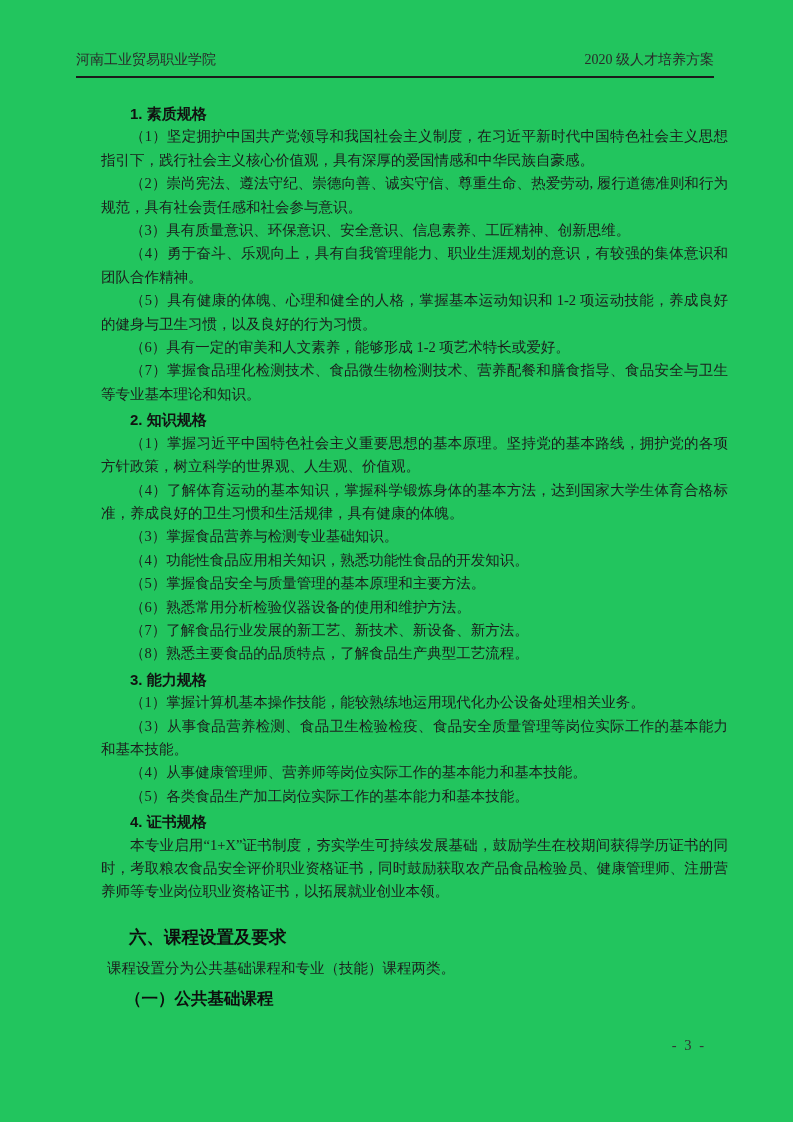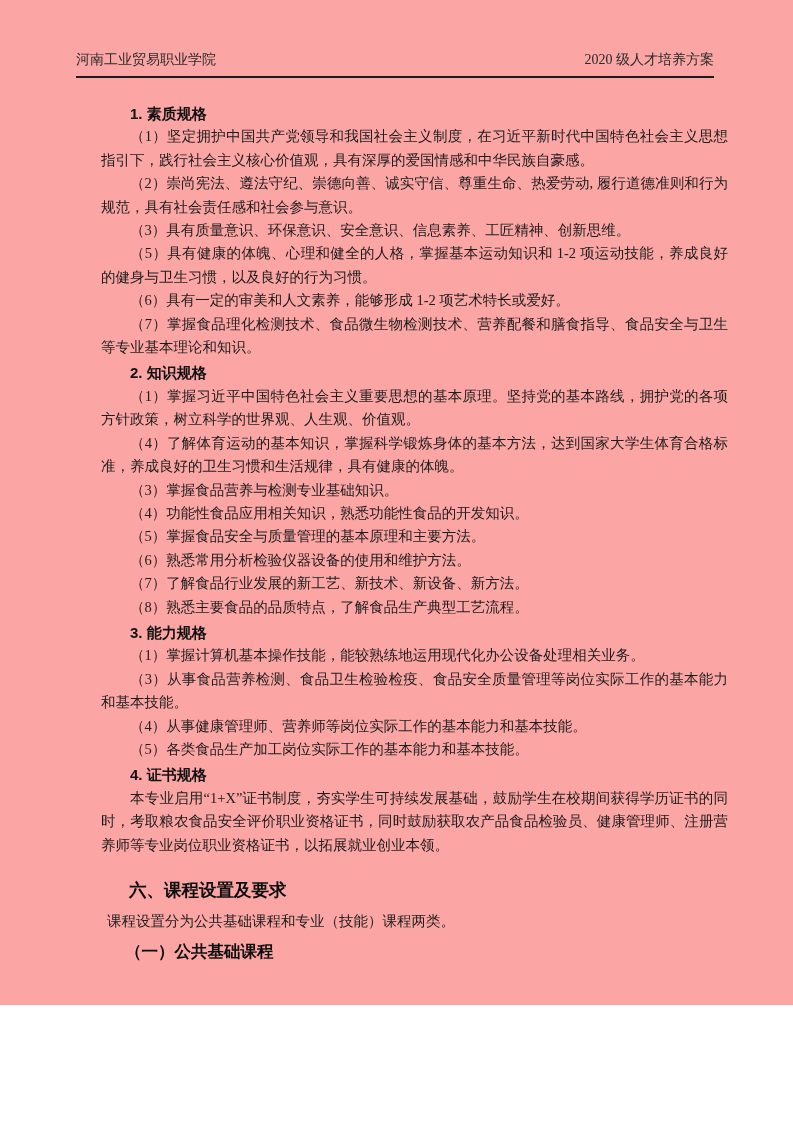--- a/index.html
+++ b/index.html
@@ -3,22 +3,22 @@
 <meta charset="utf-8">
 <style>
   html, body {
     margin: 0;
     padding: 0;
     background: #ffffff;
   }
   .page {
     position: relative;
     width: 793px;
-    height: 1005px;
-    background: #fca5a5;
+    height: 1122px;
+    background: #22c55e;
     overflow: hidden;
     color: #1c1c1c;
   }
   
   .header {
     position: absolute;
     top: 50px;
     left: 76px;
     right: 79px;
     display: flex;
@@ -102,20 +102,21 @@
     <span>2020 级人才培养方案</span>
   </div>
 
   <div class="doc-body">
 
     <section>
       <h3 class="sec-title">1. 素质规格</h3>
       <p class="item">（1）坚定拥护中国共产党领导和我国社会主义制度，在习近平新时代中国特色社会主义思想指引下，践行社会主义核心价值观，具有深厚的爱国情感和中华民族自豪感。</p>
       <p class="item">（2）崇尚宪法、遵法守纪、崇德向善、诚实守信、尊重生命、热爱劳动, 履行道德准则和行为规范，具有社会责任感和社会参与意识。</p>
       <p class="item">（3）具有质量意识、环保意识、安全意识、信息素养、工匠精神、创新思维。</p>
+      <p class="item">（4）勇于奋斗、乐观向上，具有自我管理能力、职业生涯规划的意识，有较强的集体意识和团队合作精神。</p>
       <p class="item">（5）具有健康的体魄、心理和健全的人格，掌握基本运动知识和 1-2 项运动技能，养成良好的健身与卫生习惯，以及良好的行为习惯。</p>
       <p class="item">（6）具有一定的审美和人文素养，能够形成 1-2 项艺术特长或爱好。</p>
       <p class="item">（7）掌握食品理化检测技术、食品微生物检测技术、营养配餐和膳食指导、食品安全与卫生等专业基本理论和知识。</p>
     </section>
 
     <section>
       <h3 class="sec-title">2. 知识规格</h3>
       <p class="item">（1）掌握习近平中国特色社会主义重要思想的基本原理。坚持党的基本路线，拥护党的各项方针政策，树立科学的世界观、人生观、价值观。</p>
       <p class="item">（4）了解体育运动的基本知识，掌握科学锻炼身体的基本方法，达到国家大学生体育合格标准，养成良好的卫生习惯和生活规律，具有健康的体魄。</p>
       <p class="item">（3）掌握食品营养与检测专业基础知识。</p>

